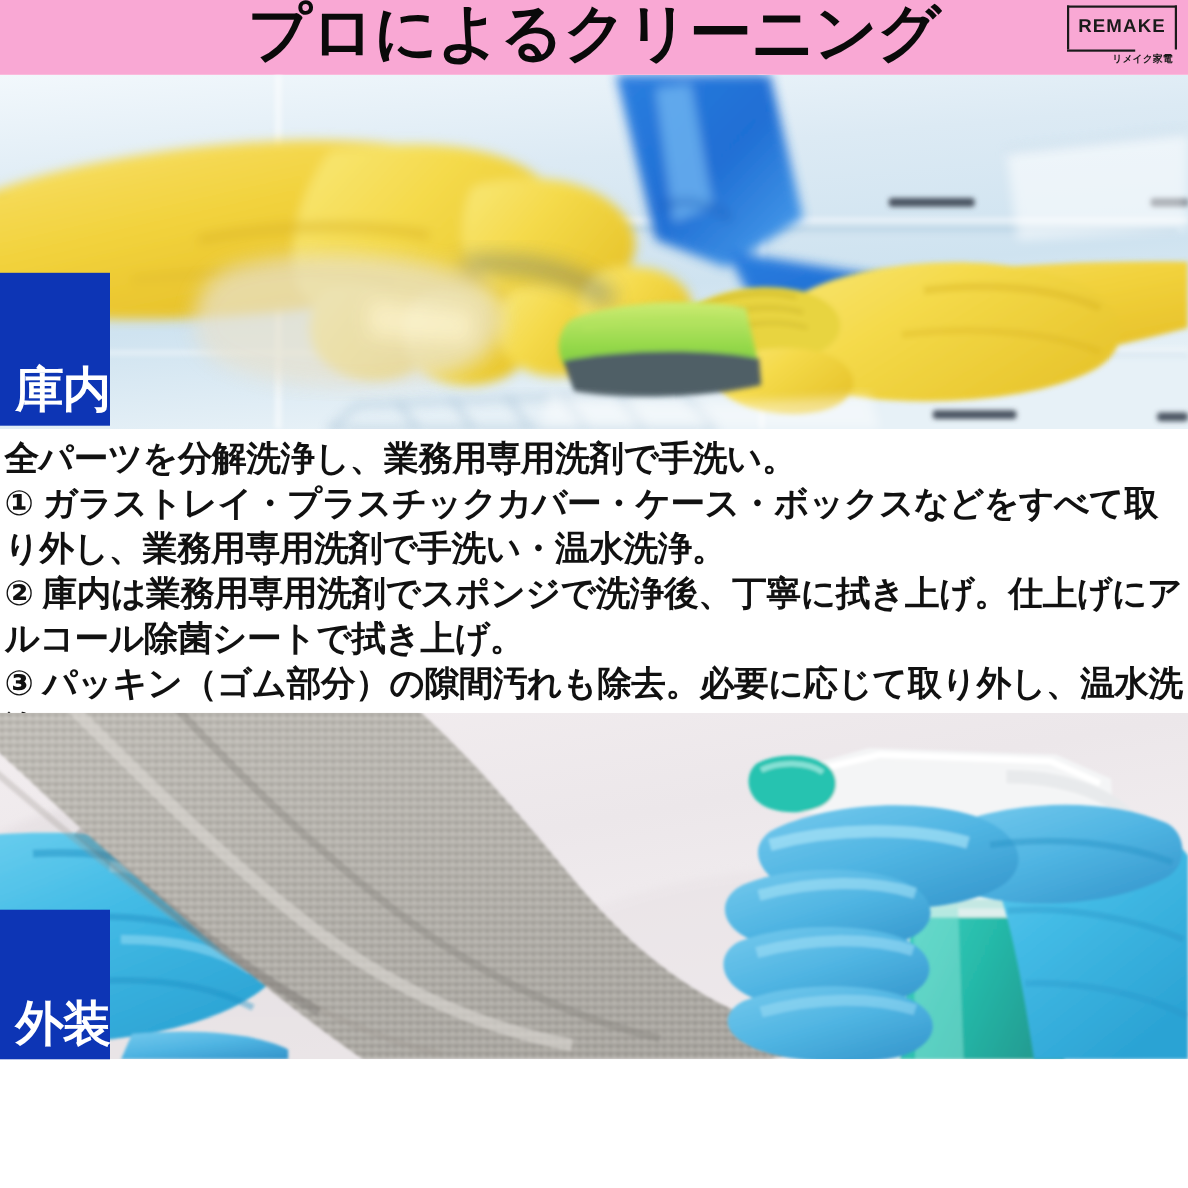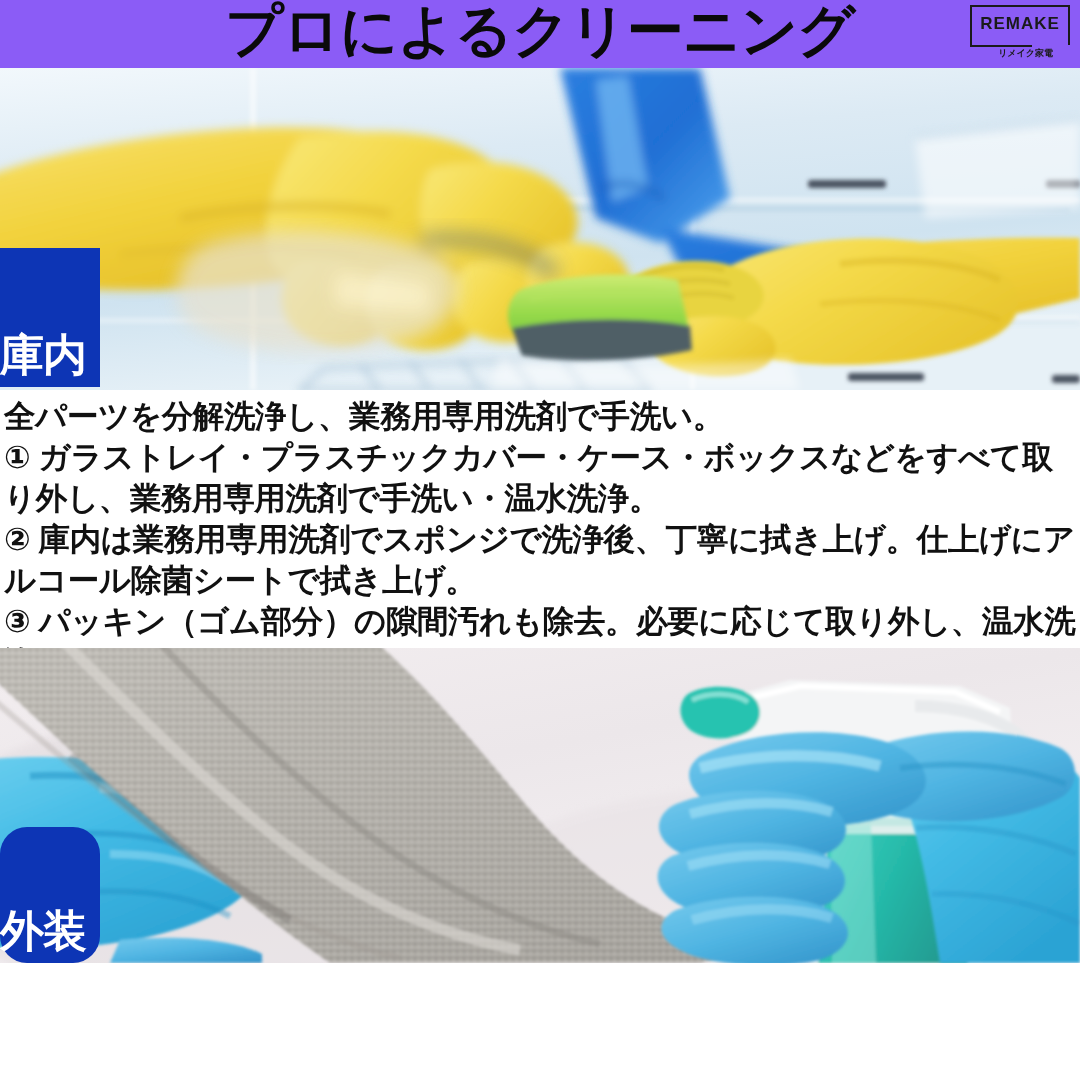--- a/index.html
+++ b/index.html
@@ -13,21 +13,21 @@
 
   #page {
     position:relative;
     width:1080px; height:1080px;
     background:#ffffff;
   }
 
   
   .header {
     position:absolute; left:0; top:0; width:1080px; height:68px;
-    background:#8b5cf6;
+    background:#f9a8d4;
     padding-left:12px;
   }
   .header-title {
     position:absolute; left:0; top:-4px; width:1080px;
     text-align:center;
     font-size:57px;
     font-weight:bold;
     letter-spacing:-1px;
     color:#0a0a0a;
     line-height:68px;
@@ -54,21 +54,21 @@
     position:absolute; left:0; top:0;
     width:100px; height:38px;
     line-height:38px;
     text-align:center;
     font-size:17px;
     font-weight:bold;
     letter-spacing:1px;
     color:#1a1a1a;
   }
   .brand-sub {
-    position:absolute; right:17px; bottom:-1px;
+    position:absolute; right:4px; bottom:-1px;
     font-size:9px;
     font-weight:bold;
     color:#1a1a1a;
     letter-spacing:0px;
     white-space:nowrap;
   }
 
   
   .photo {
     position:absolute; left:0; width:1080px;
@@ -94,21 +94,21 @@
   }
   #badge-exterior {
     left:0; top:827px;
     width:100px; height:136px;
     font-size:44px;
   }
   .badge-label {
     position:absolute;
     left:0; bottom:10px;
     width:100px;
-    text-align:left;
+    text-align:right;
     letter-spacing:-1px;
     line-height:1;
     white-space:nowrap;
   }
 
   
   .body-text {
     position:absolute;
     left:4px;
     width:1072px;
@@ -419,18 +419,18 @@
         <path d="M688 218 C738 204 792 204 830 216" stroke="#b4e9fa" stroke-width="10" fill="none" opacity="0.45"></path>
         <path d="M692 272 C742 258 794 258 832 270" stroke="#b4e9fa" stroke-width="10" fill="none" opacity="0.4"></path>
 
         <path d="M900 120 C960 112 1020 118 1066 136" stroke="#2792c6" stroke-width="6" fill="none" opacity="0.45"></path>
         <path d="M916 180 C970 176 1030 186 1076 206" stroke="#2792c6" stroke-width="6" fill="none" opacity="0.35"></path>
         <path d="M932 246 C986 244 1040 256 1080 276" stroke="#2792c6" stroke-width="6" fill="none" opacity="0.3"></path>
       </g>
     </svg>
   </div>
 
-  <div class="badge" id="badge-exterior" style="background: rgb(13, 53, 181); border-radius: 27px;">
+  <div class="badge" id="badge-exterior" style="background: rgb(13, 53, 181);">
     <span class="badge-label">外装</span>
   </div>
 
 
 </div>
 
 </body></html>

